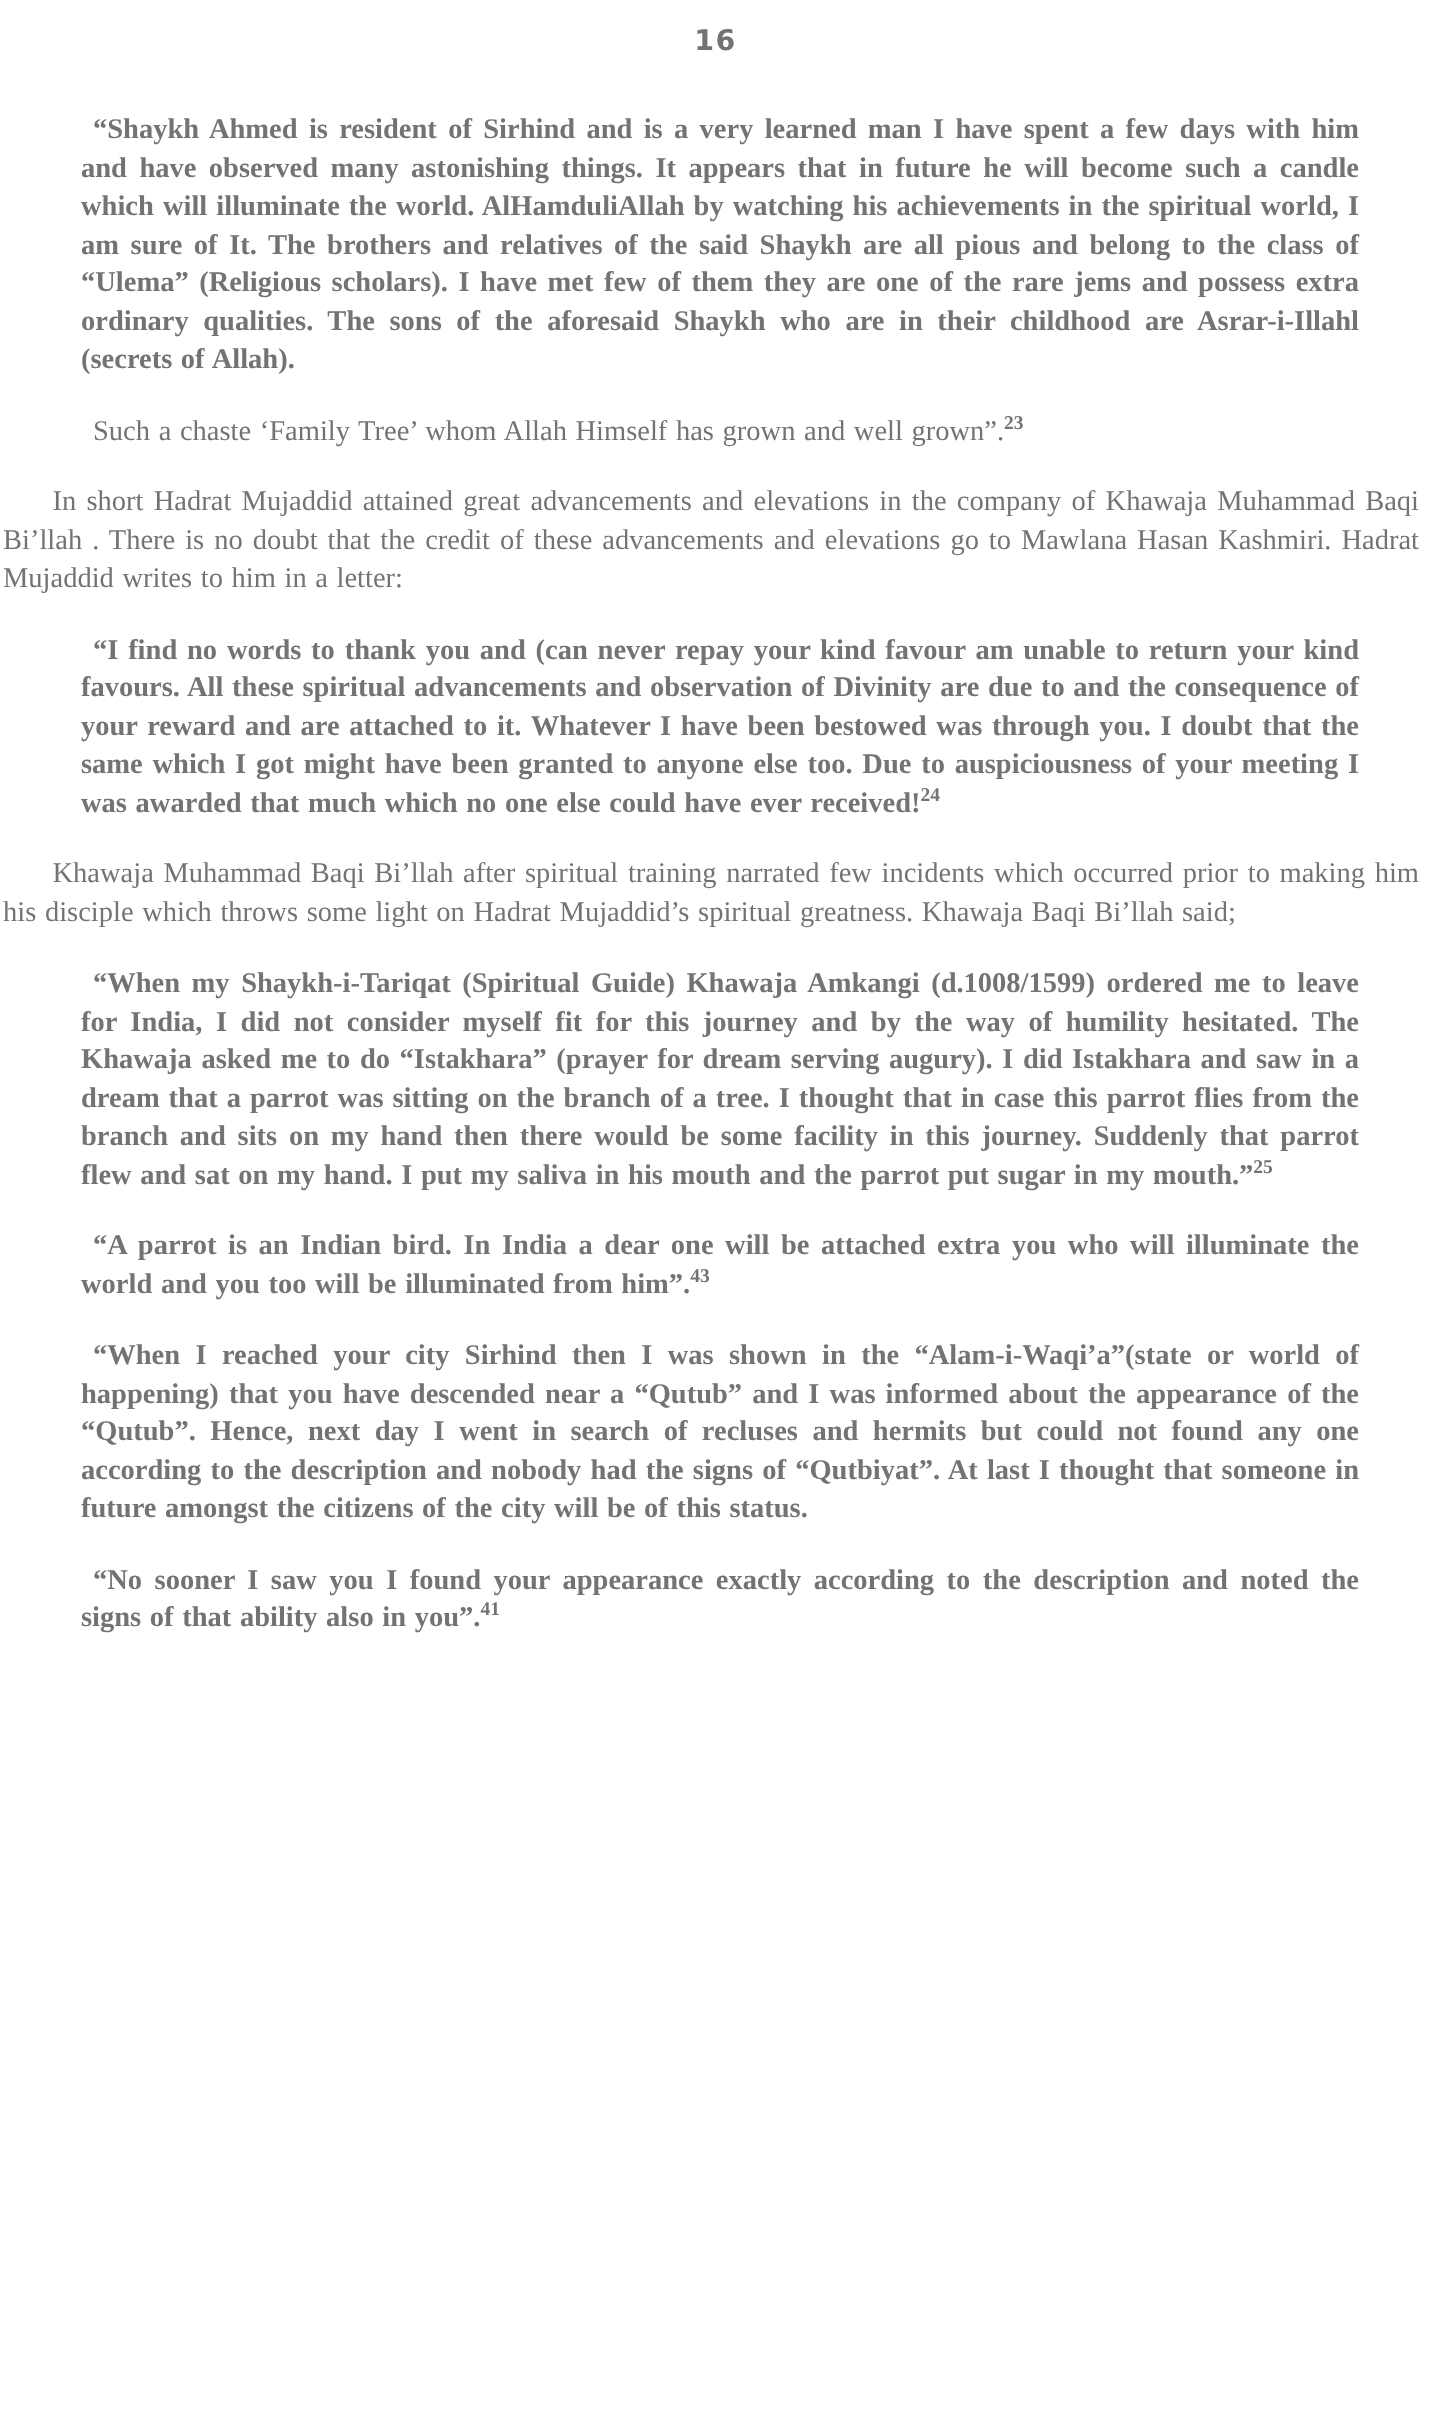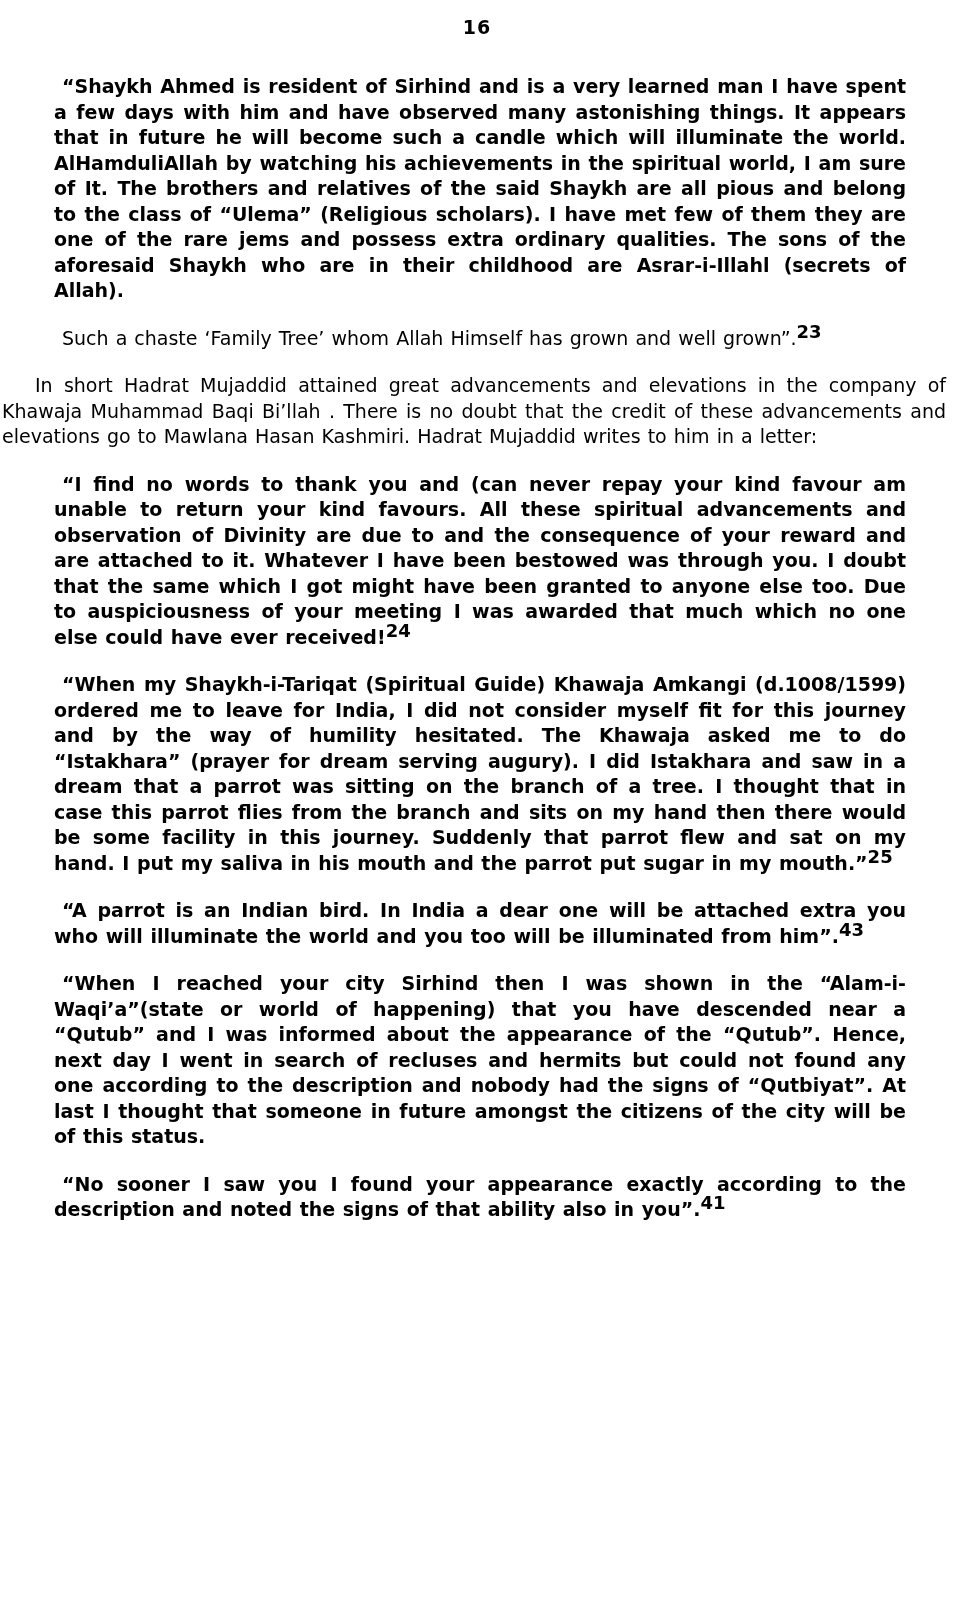--- a/index.html
+++ b/index.html
@@ -5,76 +5,78 @@
   html, body {
     margin: 0;
     padding: 0;
     background: #ffffff;
   }
   .page {
     position: relative;
     width: 960px;
     height: 1608px;
     background: #ffffff;
-    color: #000000;
+    color: #737373;
     font-family: "DejaVu Sans", "Liberation Sans", sans-serif;
     overflow: hidden;
     box-sizing: border-box;
     padding: 16px 8px 0 2px;
   }
   .page-number {
     text-align: center;
     font-weight: 700;
     font-size: 19px;
     letter-spacing: 1px;
     margin: 0 0 36px 0;
   }
   p.para {
     font-size: 19px;
     line-height: 25.5px;
     text-align: justify;
     margin: 0 0 22px 0;
     word-spacing: 1px;
+    font-family: Liberation Serif, serif;
   }
   p.body {
     margin-left: 0;
     margin-right: 6px;
     text-indent: 33px;
   }
   p.quote-bold,
   p.quote-regular {
     margin-left: 52px;
     margin-right: 46px;
     text-indent: 8px;
   }
   p.quote-bold {
     font-weight: 700;
   }
   sup.fn {
-    font-size: 18px;
+    font-size: 13px;
     font-weight: 700;
     line-height: 0;
     vertical-align: super;
   }
 </style>
 </head>
 <body>
 
 <div class="page">
 
   <div class="page-number">16</div>
 
   <p class="para quote-bold"><span>“Shaykh Ahmed is resident of Sirhind and is a very learned man I have spent a few days with him and have observed many astonishing things. It appears that in future he will become such a candle which will illuminate the world. AlHamduliAllah by watching his achievements in the spiritual world, I am sure of It. The brothers and relatives of the said Shaykh are all pious and belong to the class of “Ulema” (Religious scholars). I have met few of them they are one of the rare jems and possess extra ordinary qualities. The sons of the aforesaid Shaykh who are in their childhood are Asrar-i-Illahl (secrets of Allah).</span></p>
 
   <p class="para quote-regular"><span>Such a chaste ‘Family Tree’ whom Allah Himself has grown and well grown”.</span><sup class="fn">23</sup></p>
 
   <p class="para body"><span>In short Hadrat Mujaddid attained great advancements and elevations in the company of Khawaja Muhammad Baqi Bi’llah . There is no doubt that the credit of these advancements and elevations go to Mawlana Hasan Kashmiri. Hadrat Mujaddid writes to him in a letter:</span></p>
 
   <p class="para quote-bold"><span>“I find no words to thank you and (can never repay your kind favour am unable to return your kind favours. All these spiritual advancements and observation of Divinity are due to and the consequence of your reward and are attached to it. Whatever I have been bestowed was through you. I doubt that the same which I got might have been granted to anyone else too. Due to auspiciousness of your meeting I was awarded that much which no one else could have ever received!</span><sup class="fn">24</sup></p>
 
+  <p class="para body"><span>Khawaja Muhammad Baqi Bi’llah after spiritual training narrated few incidents which occurred prior to making him his disciple which throws some light on Hadrat Mujaddid’s spiritual greatness. Khawaja Baqi Bi’llah said;</span></p>
 
   <p class="para quote-bold"><span>“When my Shaykh-i-Tariqat (Spiritual Guide) Khawaja Amkangi (d.1008/1599) ordered me to leave for India, I did not consider myself fit for this journey and by the way of humility hesitated. The Khawaja asked me to do “Istakhara” (prayer for dream serving augury). I did Istakhara and saw in a dream that a parrot was sitting on the branch of a tree. I thought that in case this parrot flies from the branch and sits on my hand then there would be some facility in this journey. Suddenly that parrot flew and sat on my hand. I put my saliva in his mouth and the parrot put sugar in my mouth.”</span><sup class="fn">25</sup></p>
 
 
   <p class="para quote-bold"><span>“A parrot is an Indian bird. In India a dear one will be attached extra you who will illuminate the world and you too will be illuminated from him”.</span><sup class="fn">43</sup></p>
 
 
   <p class="para quote-bold"><span>“When I reached your city Sirhind then I was shown in the “Alam-i-Waqi’a”(state or world of happening) that you have descended near a “Qutub” and I was informed about the appearance of the “Qutub”. Hence, next day I went in search of recluses and hermits but could not found any one according to the description and nobody had the signs of “Qutbiyat”. At last I thought that someone in future amongst the citizens of the city will be of this status.</span></p>
 
   <p class="para quote-bold"><span>“No sooner I saw you I found your appearance exactly according to the description and noted the signs of that ability also in you”.</span><sup class="fn">41</sup></p>

